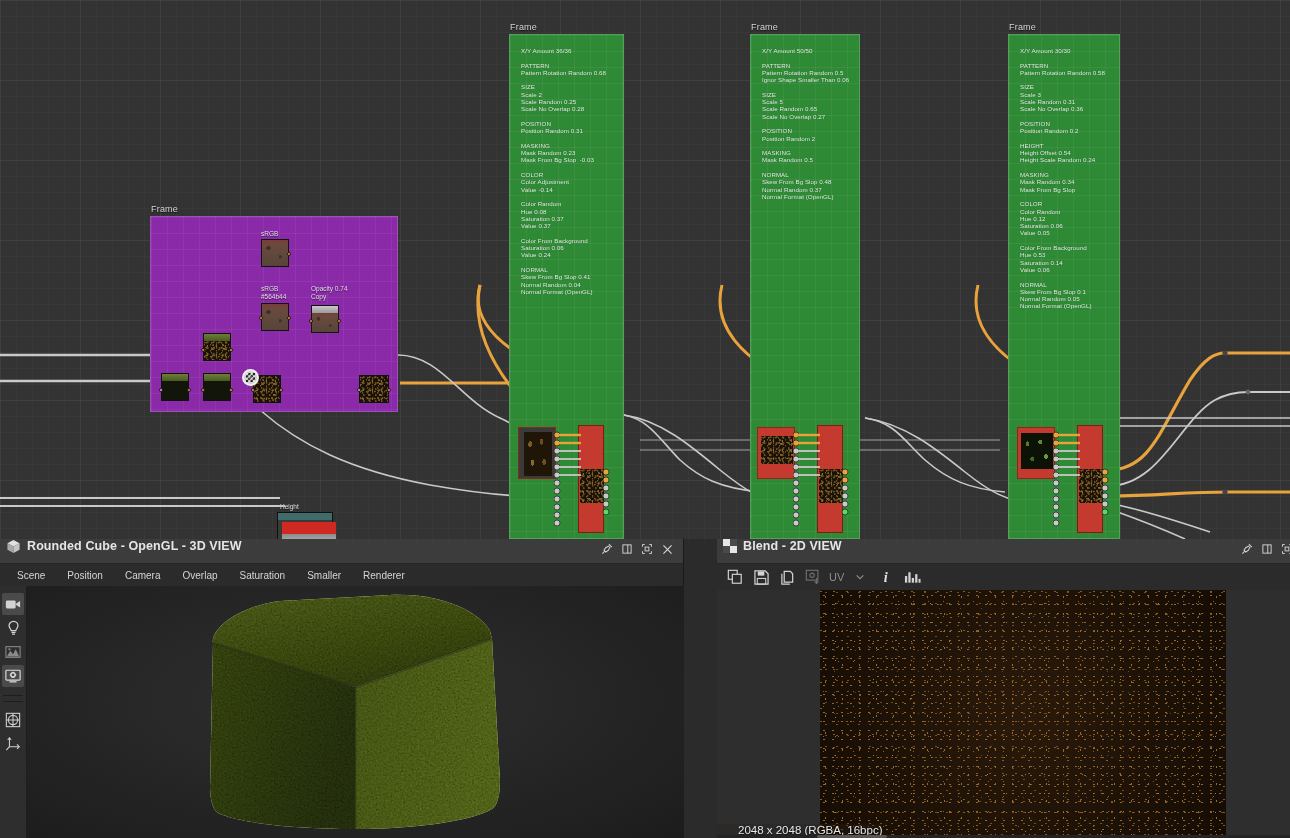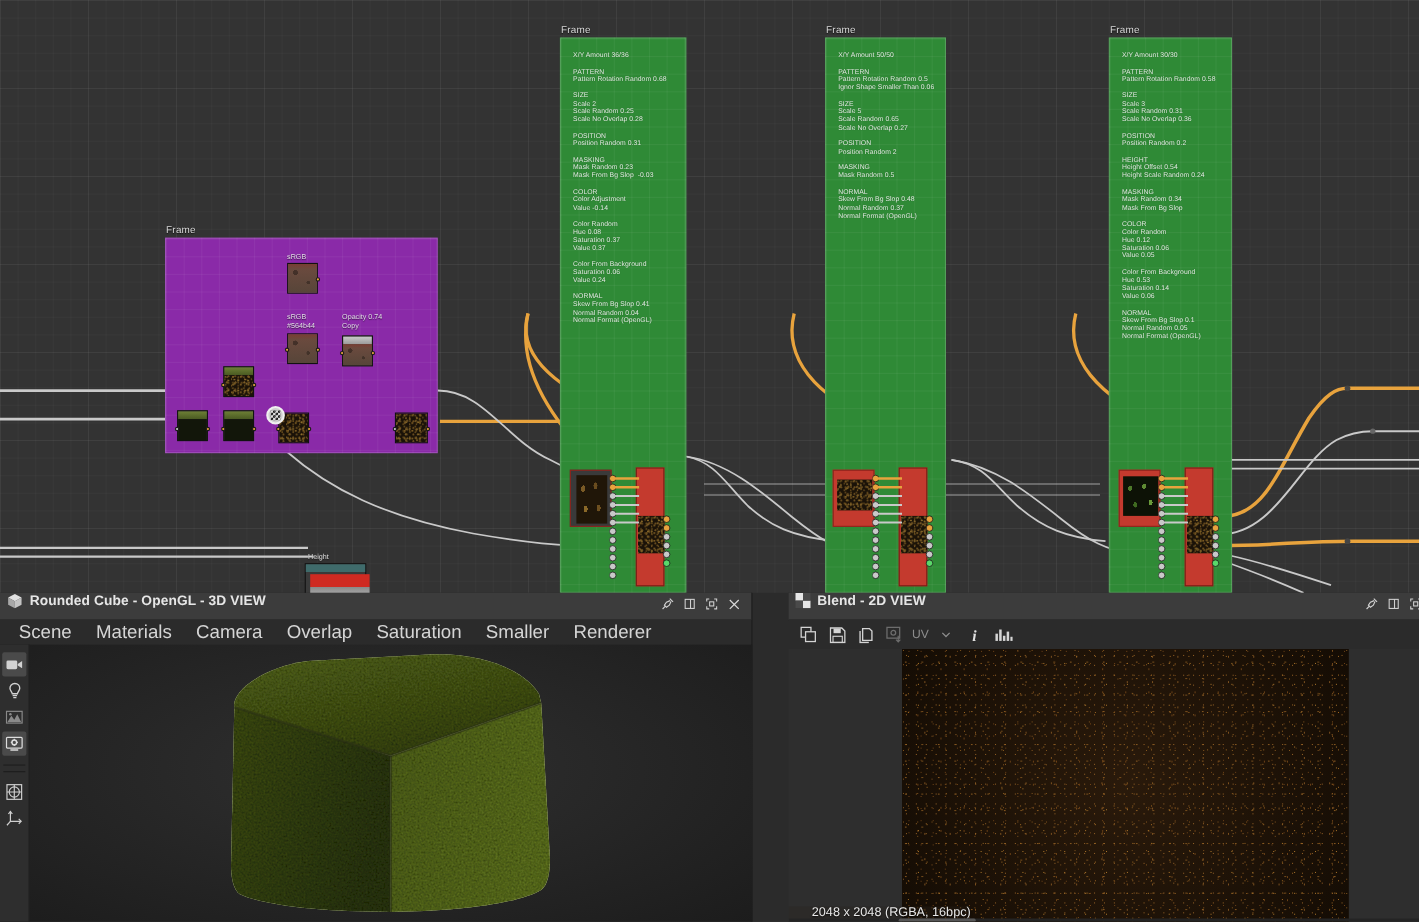--- a/index.html
+++ b/index.html
@@ -130,21 +130,21 @@
   .titlebar {
     height: 25px; background:#3c3c3c; display:flex; 
     padding: 0 6px; border-bottom: 1px solid #272727;
   }
   .titlebar .ttl { font-size: 12.5px; color:#e6e6e6; font-weight: bold; margin-left:6px; letter-spacing:.1px; }
   .titlebar .spacer { flex:1; }
   .twbtn { width:20px; height:20px; display:flex; align-items:center; justify-content:center; color:#cfcfcf; }
   .twbtn svg { display:block; }
 
   .menubar { height: 22px; display:flex; align-items:center; padding-left: 6px; gap: 0px; background:#2b2b2b; }
-  .menubar .mi { font-size: 17px; color:#d5d5d5; padding: 2px 11px; white-space:nowrap; }
+  .menubar .mi { font-size: 10px; color:#d5d5d5; padding: 2px 11px; white-space:nowrap; }
 
   .toolbar2d { height:26px; display:flex; align-items:center; padding-left:6px; gap:2px; background:#2b2b2b;}
   .tb { width:24px; height:22px; display:flex; align-items:center; justify-content:center; color:#d4d4d4; }
   .tb.dim { color:#6d6d6d; }
   .tb-lbl { font-size:11px; color:#8d8d8d; padding:0 2px; }
 
   #viewport3d {
     position:absolute; left:0; top:47px; width:684px; height:252px;
     background: radial-gradient(ellipse at 50% 45%, #303030 0%, #222222 70%, #1c1c1c 100%);
     overflow:hidden;
@@ -585,21 +585,21 @@
         </span>
         <span class="twbtn">
           <svg width="13" height="13" viewBox="0 0 16 16" fill="none" stroke="#d8d8d8" stroke-width="1.4">
             <path d="M3 3 L13 13 M13 3 L3 13"></path>
           </svg>
         </span>
       </div>
 
       <div class="menubar">
         <span class="mi">Scene</span>
-        <span class="mi">Materials</span>
+        <span class="mi">Position</span>
         <span class="mi">Camera</span>
         <span class="mi">Overlap</span>
         <span class="mi">Saturation</span>
         <span class="mi">Smaller</span>
         <span class="mi">Renderer</span>
       </div>
 
       <div id="viewport3d">
         <svg id="cube" viewBox="0 0 350 240">
           <defs>

